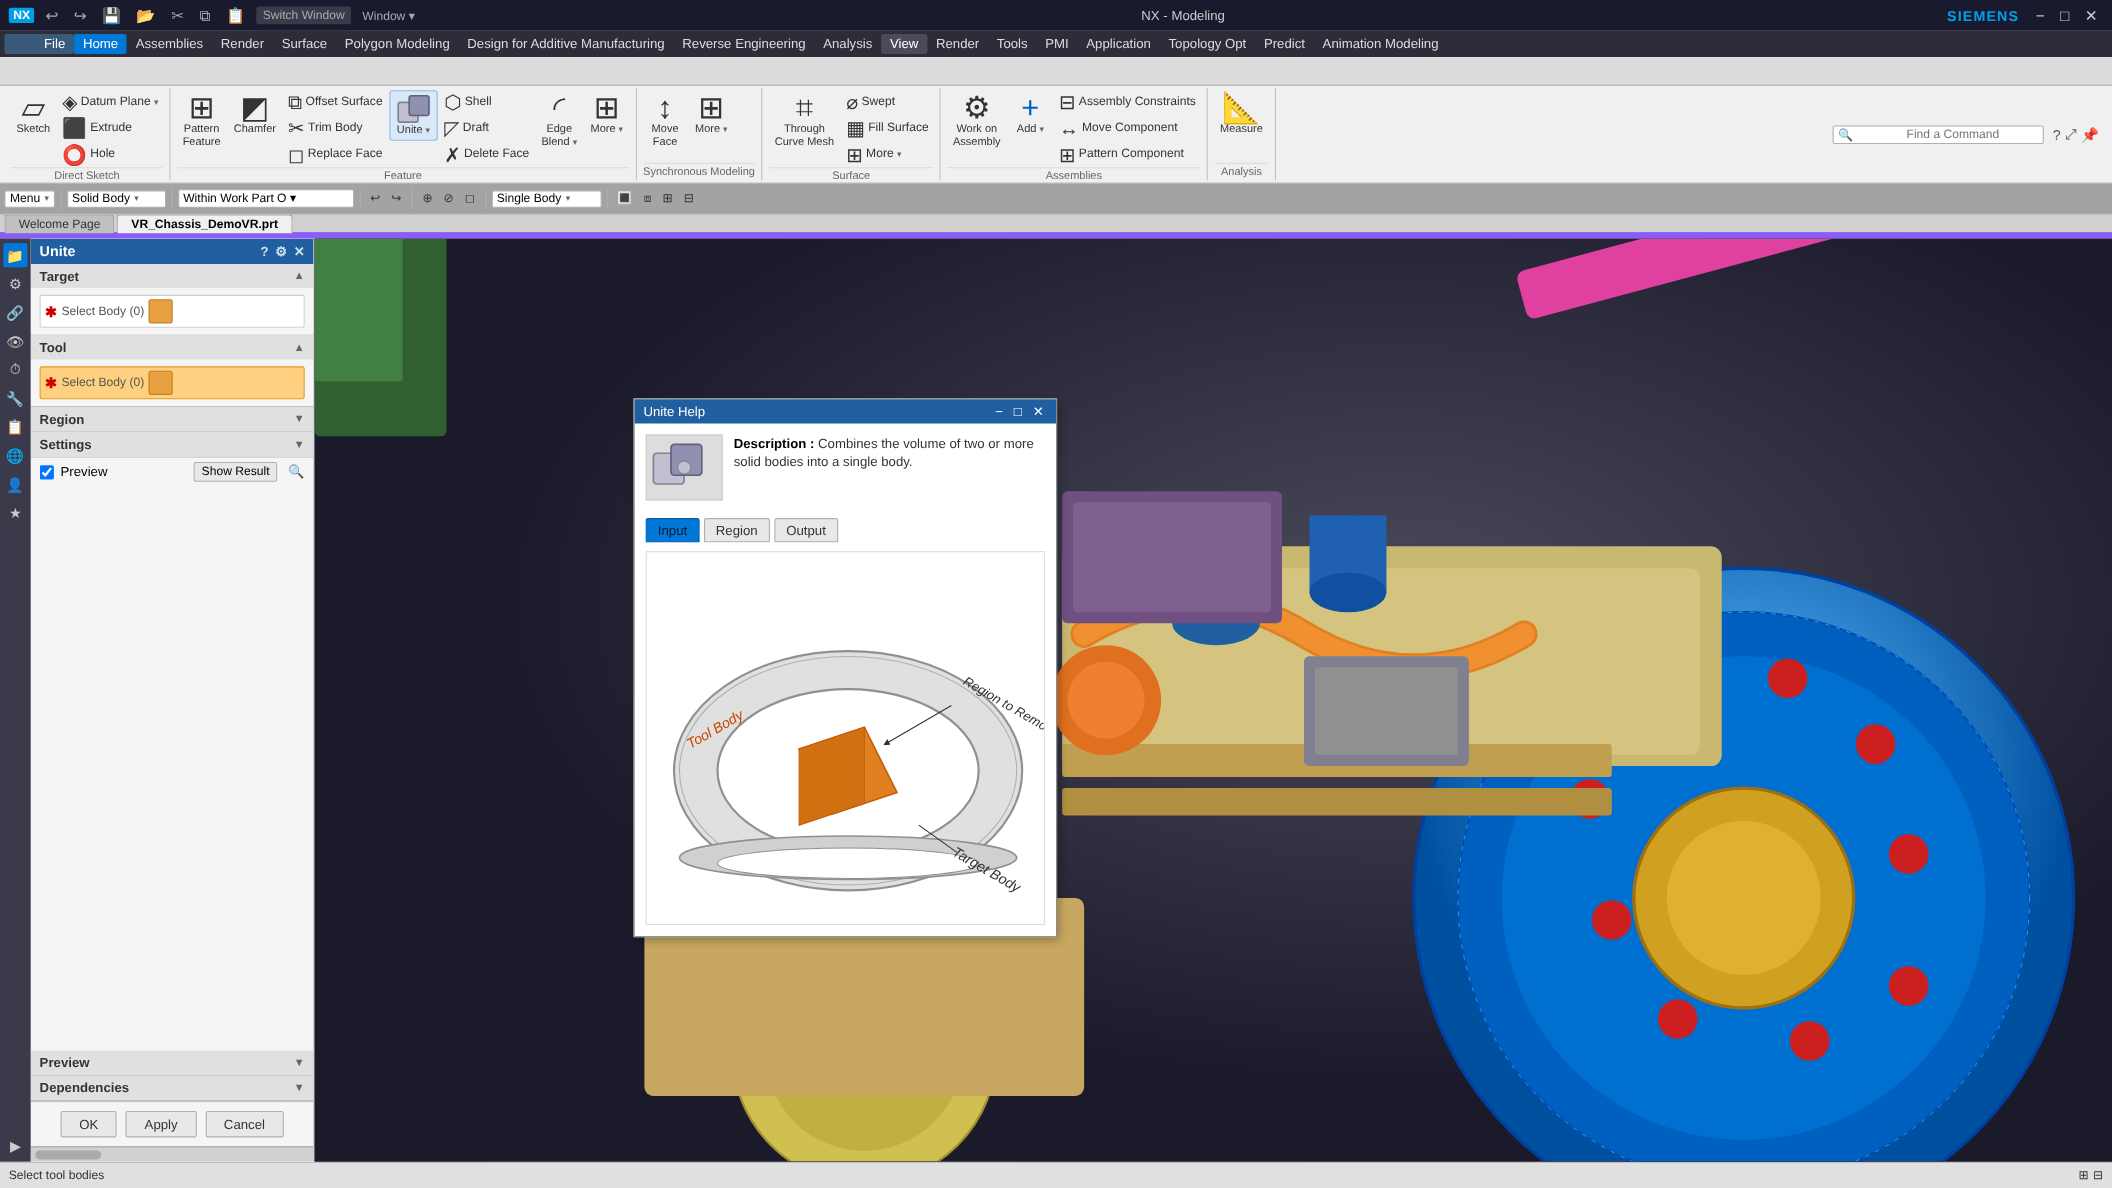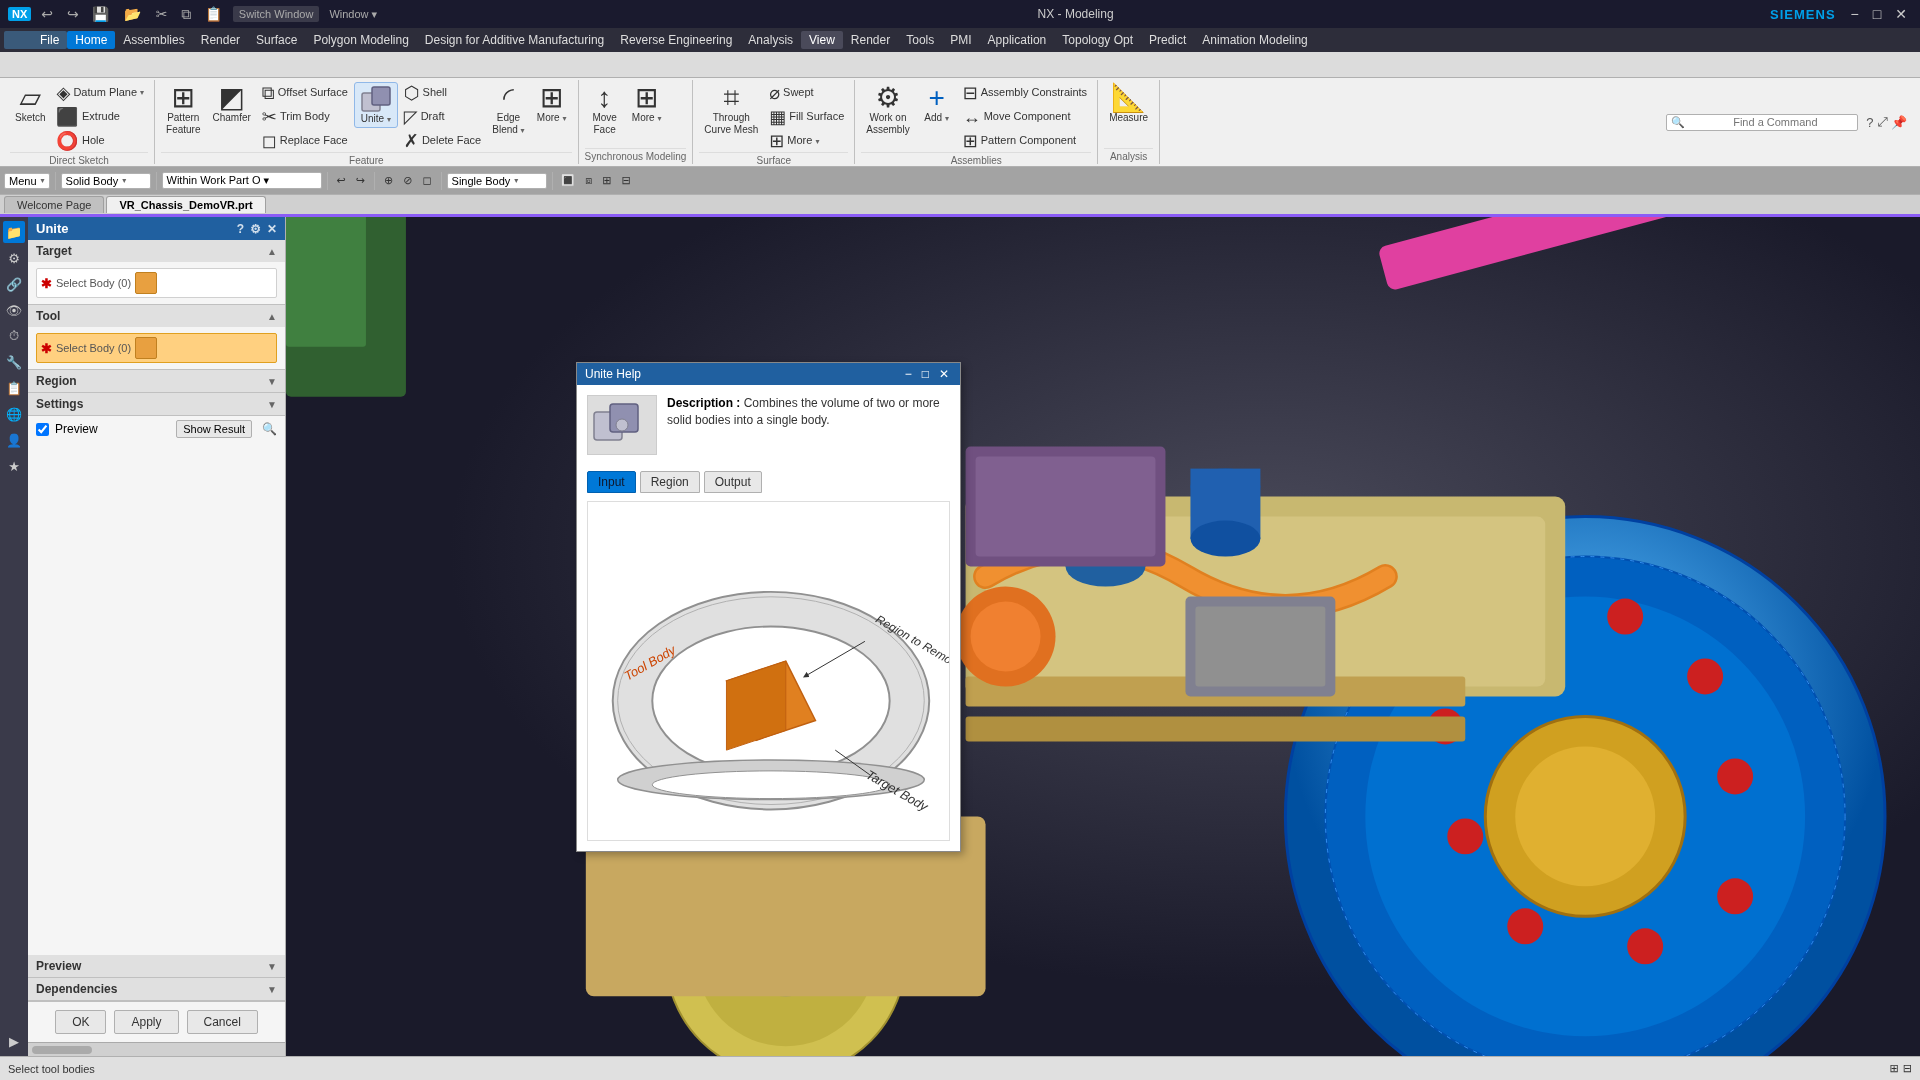--- a/index.html
+++ b/index.html
@@ -127,21 +127,21 @@
       gap: 4px;
     }
 
     
     #tabs-row {
       height: 22px;
       background: #d0d0d0;
       display: flex;
       align-items: center;
       padding-left: 4px;
-      border-bottom: 3px solid #8b5cf6;
+      border-bottom: 6px solid #8b5cf6;
     }
     .doc-tab {
       padding: 2px 12px;
       font-size: 11px;
       cursor: pointer;
       background: #c0c0c0;
       border: 1px solid #a0a0a0;
       border-bottom: none;
       border-radius: 3px 3px 0 0;
       margin-right: 2px;

